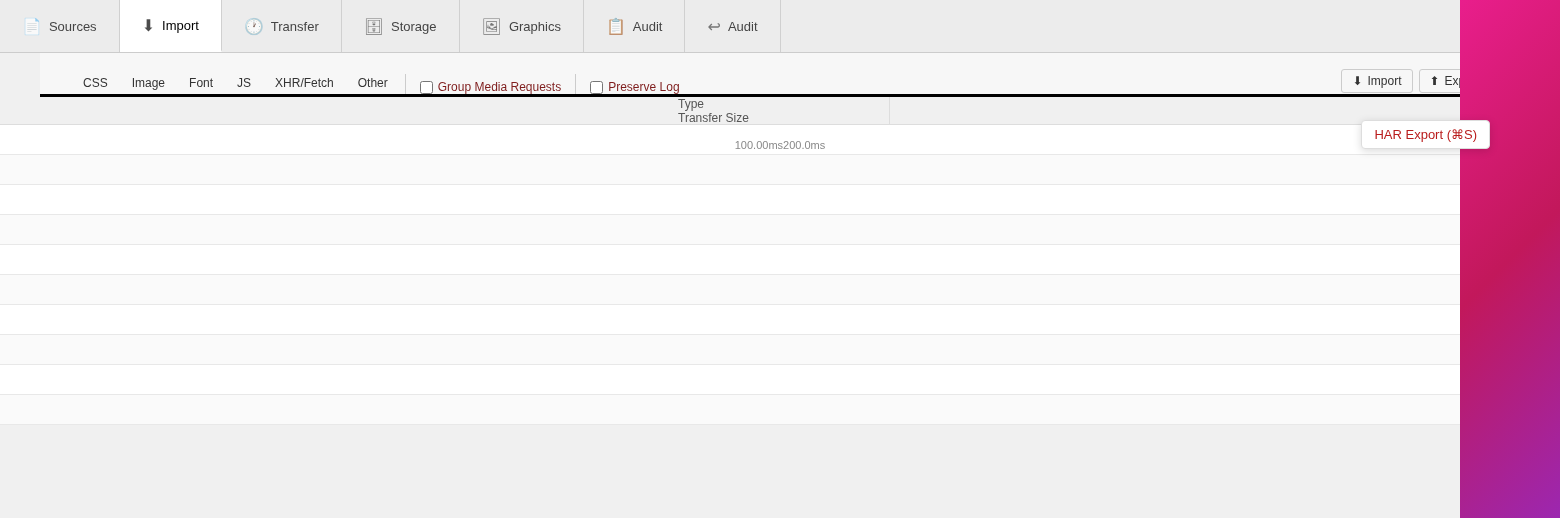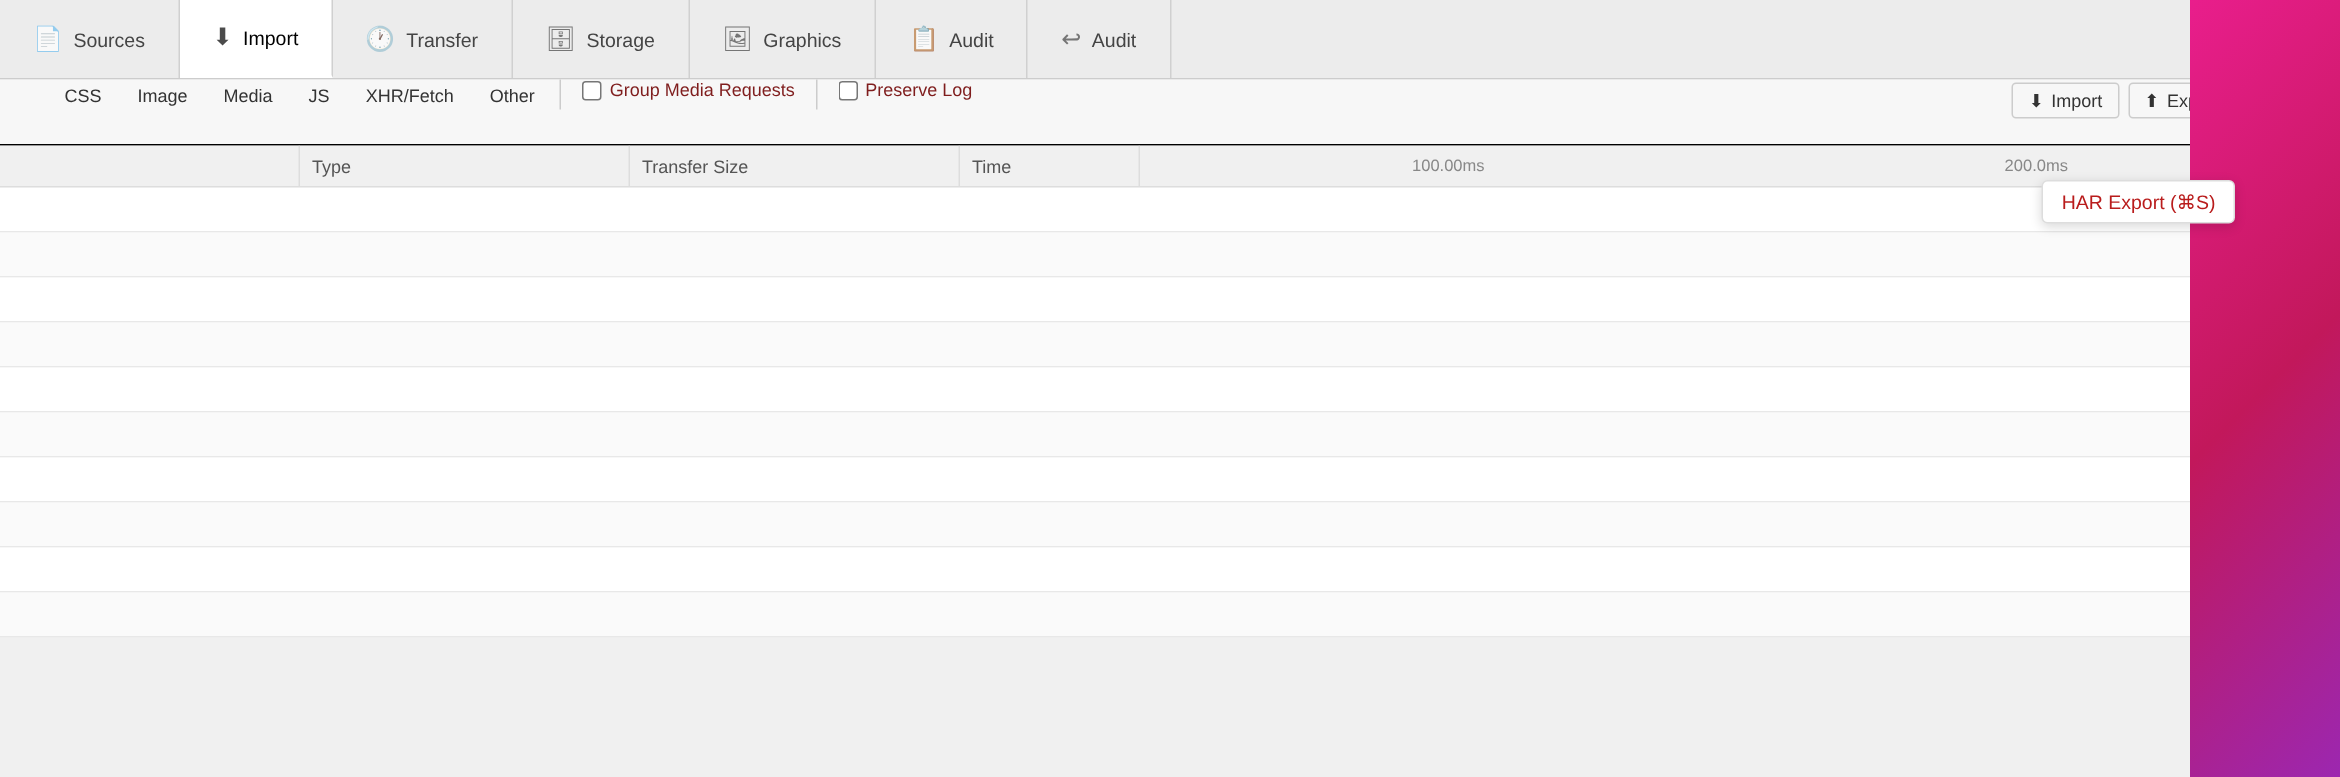--- a/index.html
+++ b/index.html
@@ -62,27 +62,28 @@
       font-size: 18px;
       color: #555;
       padding: 4px;
       display: flex;
       align-items: center;
     }
 
     
     .filter-bar {
       display: flex;
-      align-items: flex-start;
+      align-items: flex-end;
       background: #f7f7f7;
-      border-bottom: 1px solid #000000;
+      border-bottom: 3px solid #000000;
       height: 44px;
       padding: 0 8px;
       gap: 2px;
       flex-shrink: 0;
+      margin-left: 40px;
     }
     .filter-btn {
       padding: 3px 10px;
       background: none;
       border: 1px solid transparent;
       border-radius: 3px;
       cursor: pointer;
       font-size: 12px;
       color: #333;
       white-space: nowrap;
@@ -144,20 +145,21 @@
     }
 
     
     .table-header {
       display: flex;
       background: #f0f0f0;
       border-bottom: 1px solid #ddd;
       height: 28px;
       align-items: center;
       flex-shrink: 0;
+      flex-direction: column;
     }
     .col-name {
       width: 200px;
       min-width: 200px;
       padding: 0 8px;
       font-size: 12px;
       color: #555;
       border-right: 1px solid #ddd;
       height: 100%;
       display: flex;
@@ -374,21 +376,21 @@
   <div class="tab-actions">
     <button class="tab-action-btn">🔍</button>
     <button class="tab-action-btn">⚙</button>
   </div>
 </div>
 
 <div class="filter-bar">
   <button class="filter-btn"></button>
   <button class="filter-btn">CSS</button>
   <button class="filter-btn">Image</button>
-  <button class="filter-btn">Media</button>
+  <button class="filter-btn">Font</button>
   <button class="filter-btn">JS</button>
   <button class="filter-btn">XHR/Fetch</button>
   <button class="filter-btn">Other</button>
   <div class="filter-separator"></div>
   <div class="filter-checkbox-group">
     <input type="checkbox" id="groupMedia" style="">
     <label class="filter-checkbox-label" for="groupMedia">Group Media Requests</label>
   </div>
   <div class="filter-separator"></div>
   <div class="filter-checkbox-group">

